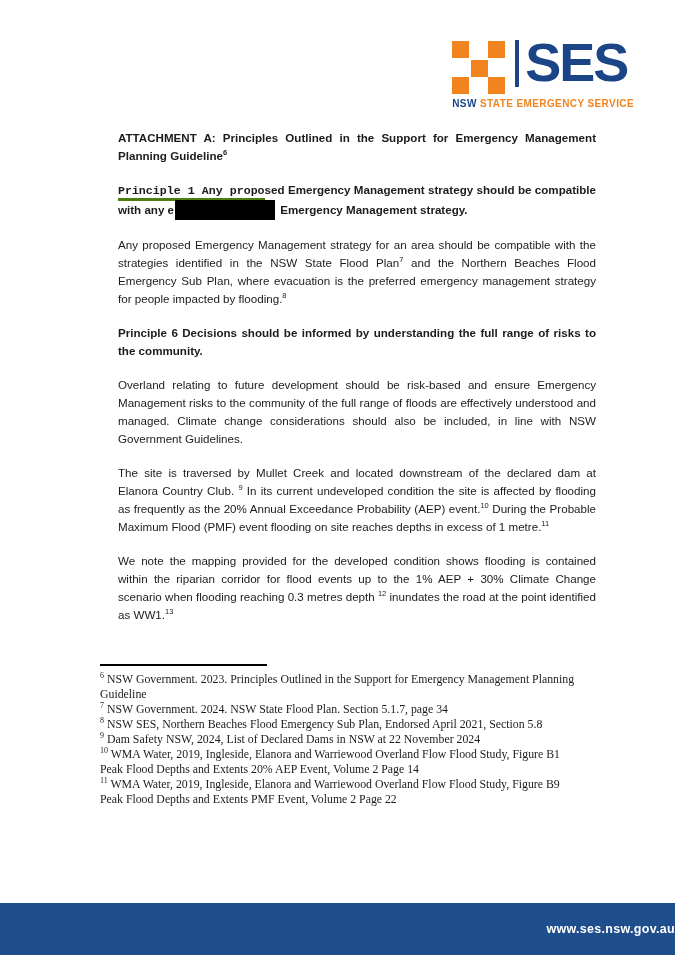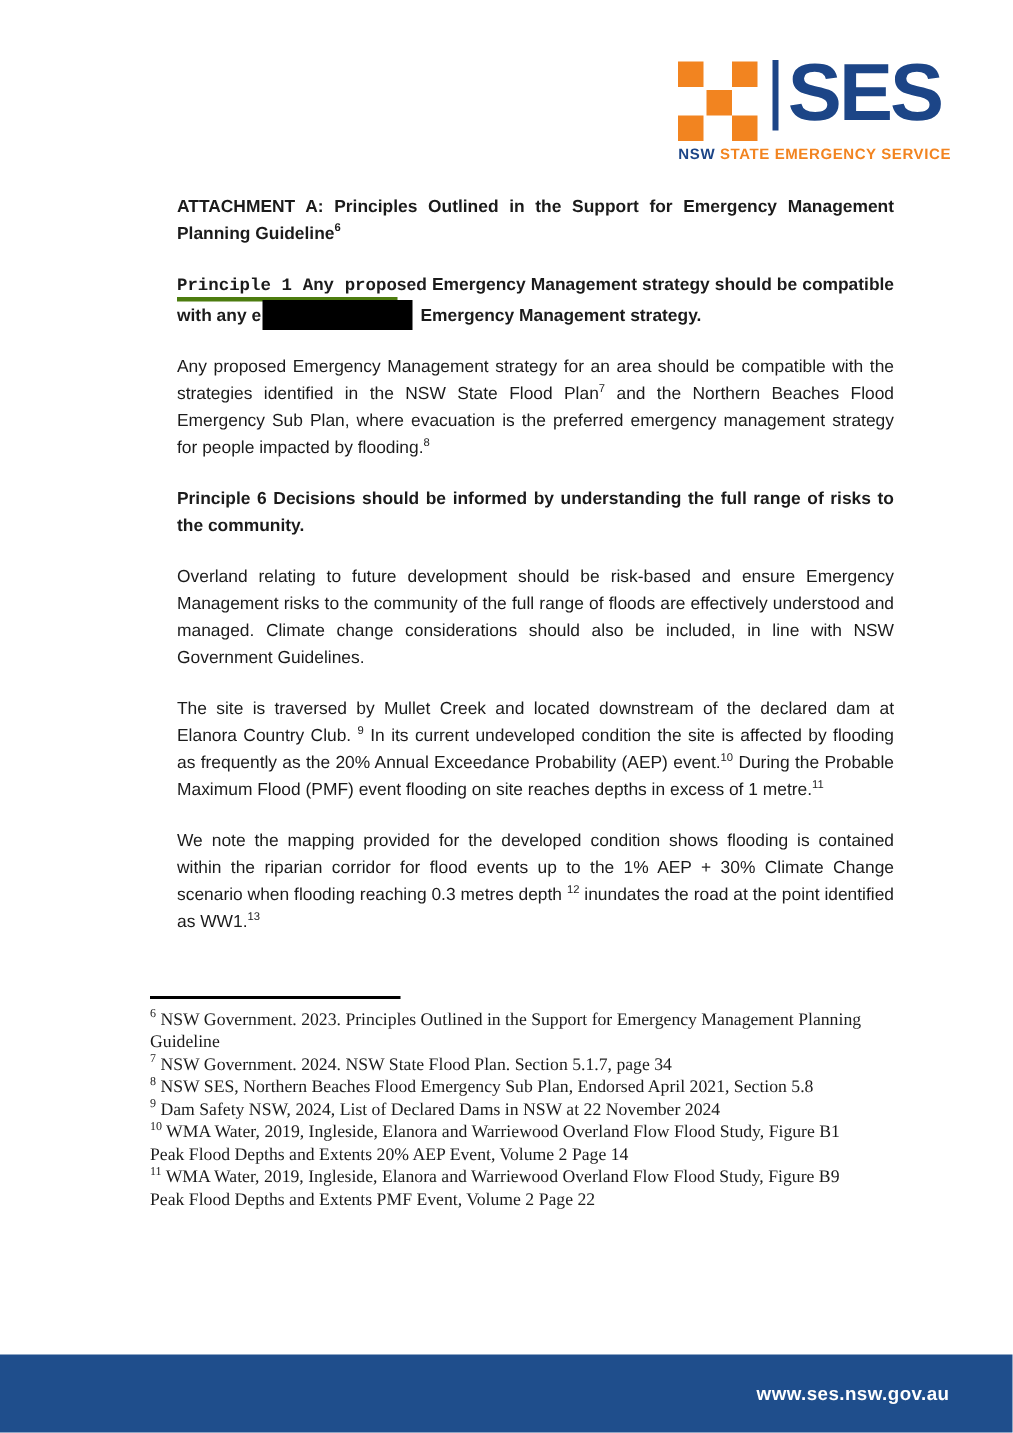--- a/index.html
+++ b/index.html
@@ -56,21 +56,20 @@
     color:#1b1b1b; overflow:hidden;margin-top:44px;
   }
   .fn-rule { width:167px; border-top:2px solid #000; margin-bottom:6px; }
   .fn-item sup { font-size:8px; }
 
   
   .footer {
     position:absolute; left:0; right:0; bottom:0; height:52px;
     background:var(--footer-blue);
     display:flex; align-items:center; justify-content:flex-end;
-    padding-right:42px;
   }
   .footer-url { color:#ffffff; font-size:12.5px; font-weight:bold; letter-spacing:0.3px; }
 </style>
 </head>
 <body style="--ses-orange: #F28420; --ses-navy: #1C4587; --footer-blue: #1F4E8C;">
 
 <div class="page">
 
   <div class="logo">
     <div class="logo-top">

